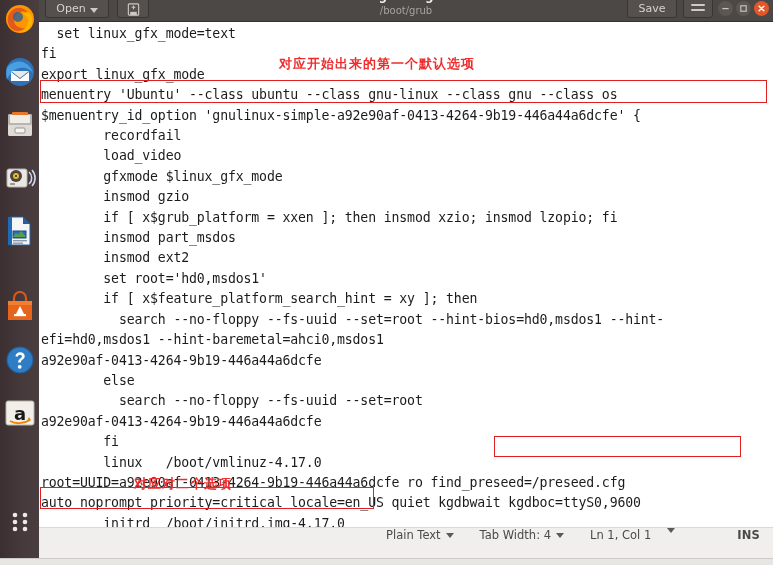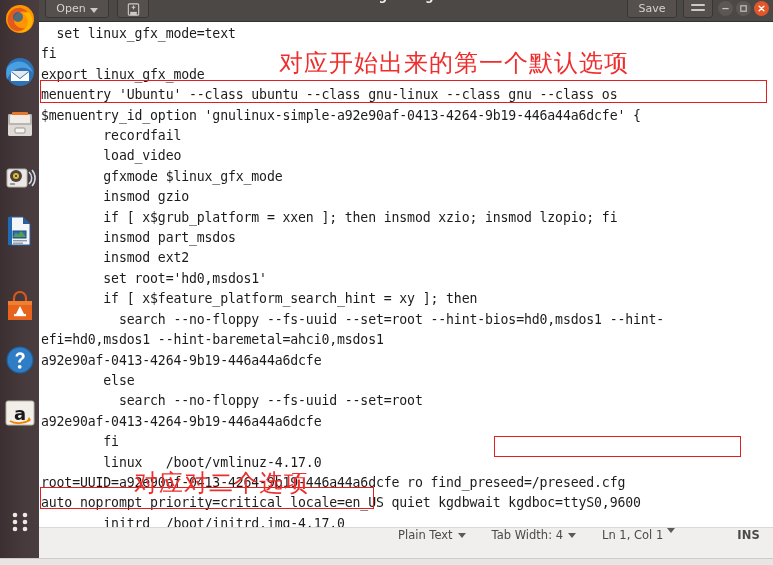--- a/index.html
+++ b/index.html
@@ -173,25 +173,26 @@
   .redbox {
     position: absolute;
     border: 1.4px solid #e02020;
     box-sizing: border-box;
     pointer-events: none;
   }
   .redtext {
     position: absolute;
     color: #ef2d2d;
     font-family: "DejaVu Sans", "Liberation Sans", sans-serif;
-    font-size: 24px;
+    font-size: 13px;
     line-height: 19px;
     white-space: nowrap;
     pointer-events: none;
     letter-spacing: 1px;
+    font-weight: bold;
   }
 
   
   #statusbar {
     position: absolute;
     left: 0; top: 527px;
     width: 734px;
     height: 31px;
     background: #f0efed;
     border-top: 1px solid #dcd9d4;
@@ -216,21 +217,21 @@
     border-right: 4px solid transparent;
     border-top: 5px solid #5a5a57;
   }
   #sb-ins {
     margin-right: 13px;
     cursor: default;
     font-weight: bold;
     letter-spacing: 0.2px;
     margin-left: 32px;
   }
-  #sb-lncol { margin-right: 4px; }
+  #sb-lncol { margin-right: 16px; }
   #sb-lncol-caret { margin-right: 30px; cursor:pointer; }
 
   
   #bottomstrip {
     position: absolute;
     left: 0; top: 558px;
     width: 773px;
     height: 7px;
     background: #e8e6e3;
     border-top: 1px solid #cfccc7;
@@ -352,20 +353,21 @@
       <div class="hb-btn" id="btn-newdoc">
         <svg width="15" height="15" viewBox="0 0 16 16" style="position:relative;top:5px;">
           <rect x="2.5" y="2" width="11" height="12" rx="1" fill="none" stroke="#cfc9c3" stroke-width="1.2"></rect>
           <rect x="4.5" y="10.5" width="7" height="3.5" fill="#cfc9c3"></rect>
           <path d="M8 3.6v4M6 5.6h4" stroke="#cfc9c3" stroke-width="1.2"></path>
         </svg>
       </div>
 
       <div id="title-block">
         <span id="doc-title">grub.cfg</span>
+        <span id="doc-subtitle">/boot/grub</span>
       </div>
 
       <div class="hb-btn" id="btn-save">
         <span class="lbl">Save</span>
       </div>
 
       <div class="hb-btn" id="btn-menu">
         <div class="hamburger">
           <span></span>
             <span></span>

